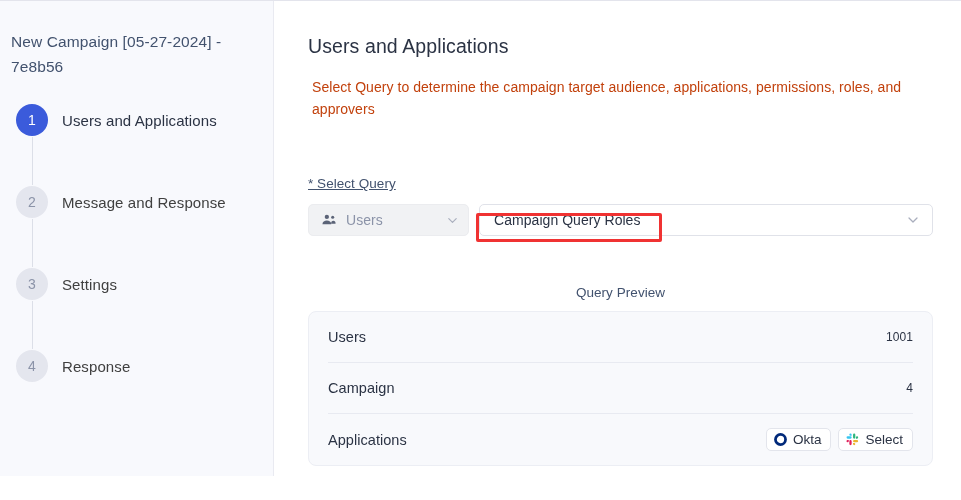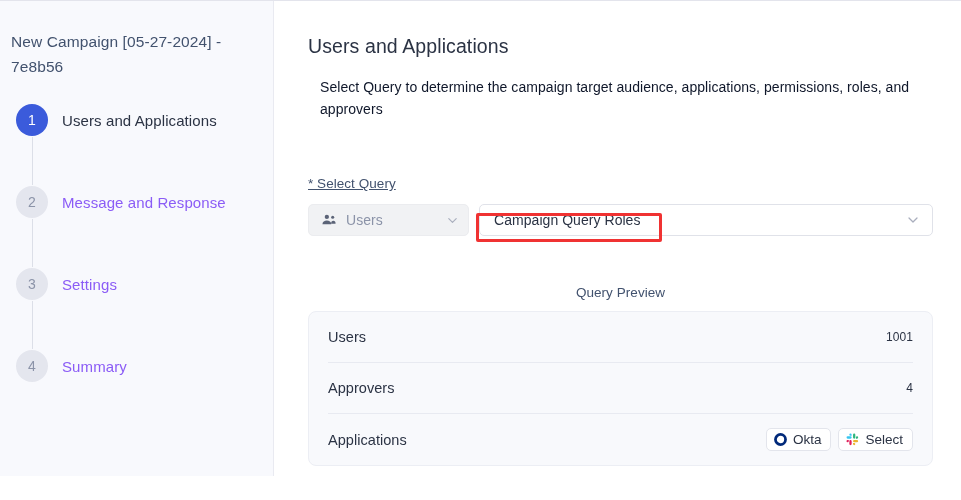--- a/index.html
+++ b/index.html
@@ -75,21 +75,21 @@
     background: #e4e6ee;
     color: #8b93a8;
   }
 
   .step-label {
     margin-left: 14px;
     font-size: 15px;
     letter-spacing: 0.1px;
   }
   .step-label.active { color: #2b3344; }
-  .step-label.inactive { color: #8b5cf6; }
+  .step-label.inactive { color: #404040; }
 
   
   .connector {
     position: absolute;
     left: 21px;
     width: 1px;
     background: #dcdfe8;
     z-index: 1;
   }
   .c1 { top: 36px;  height: 48px; }
@@ -109,22 +109,22 @@
     font-size: 19.5px;
     color: #2b3344;
     margin: 0 0 18px 0;
     font-weight: 400;
     letter-spacing: 0.1px;
   }
 
   .page-subtitle {
     font-size: 14px;
     line-height: 22px;
-    color: #0f172a;
-    margin: 12px;
+    color: #c2410c;
+    margin: 4px;
     max-width: 645px;
     letter-spacing: 0.05px;
   }
 
   .field-label {
     margin-top: 56px;
     font-size: 13.5px;
     color: #42526e;
     letter-spacing: 0.05px;
     text-decoration: underline;
@@ -284,21 +284,21 @@
         <div class="step-badge inactive">
           <span>3</span>
         </div>
         <div class="step-label inactive">Settings</div>
       </div>
 
       <div class="step">
         <div class="step-badge inactive">
           <span>4</span>
         </div>
-        <div class="step-label inactive">Summary</div>
+        <div class="step-label inactive">Response</div>
       </div>
 
     </div>
   </aside>
 
   <main class="main">
 
     <h1 class="page-title">Users and Applications</h1>
     <p class="page-subtitle">Select Query to determine the campaign target audience, applications, permissions, roles, and approvers</p>
 
@@ -337,21 +337,21 @@
     <div class="preview-label">Query Preview</div>
 
     <div class="preview-card">
 
       <div class="preview-row">
         <span class="preview-key">Users</span>
         <span class="preview-val">1001</span>
       </div>
 
       <div class="preview-row">
-        <span class="preview-key">Approvers</span>
+        <span class="preview-key">Campaign</span>
         <span class="preview-val">4</span>
       </div>
 
       <div class="preview-row">
         <span class="preview-key">Applications</span>
         <span class="app-chips">
 
           <span class="app-chip">
             <span class="chip-ico">
               <svg width="13" height="13" viewBox="0 0 16 16">

